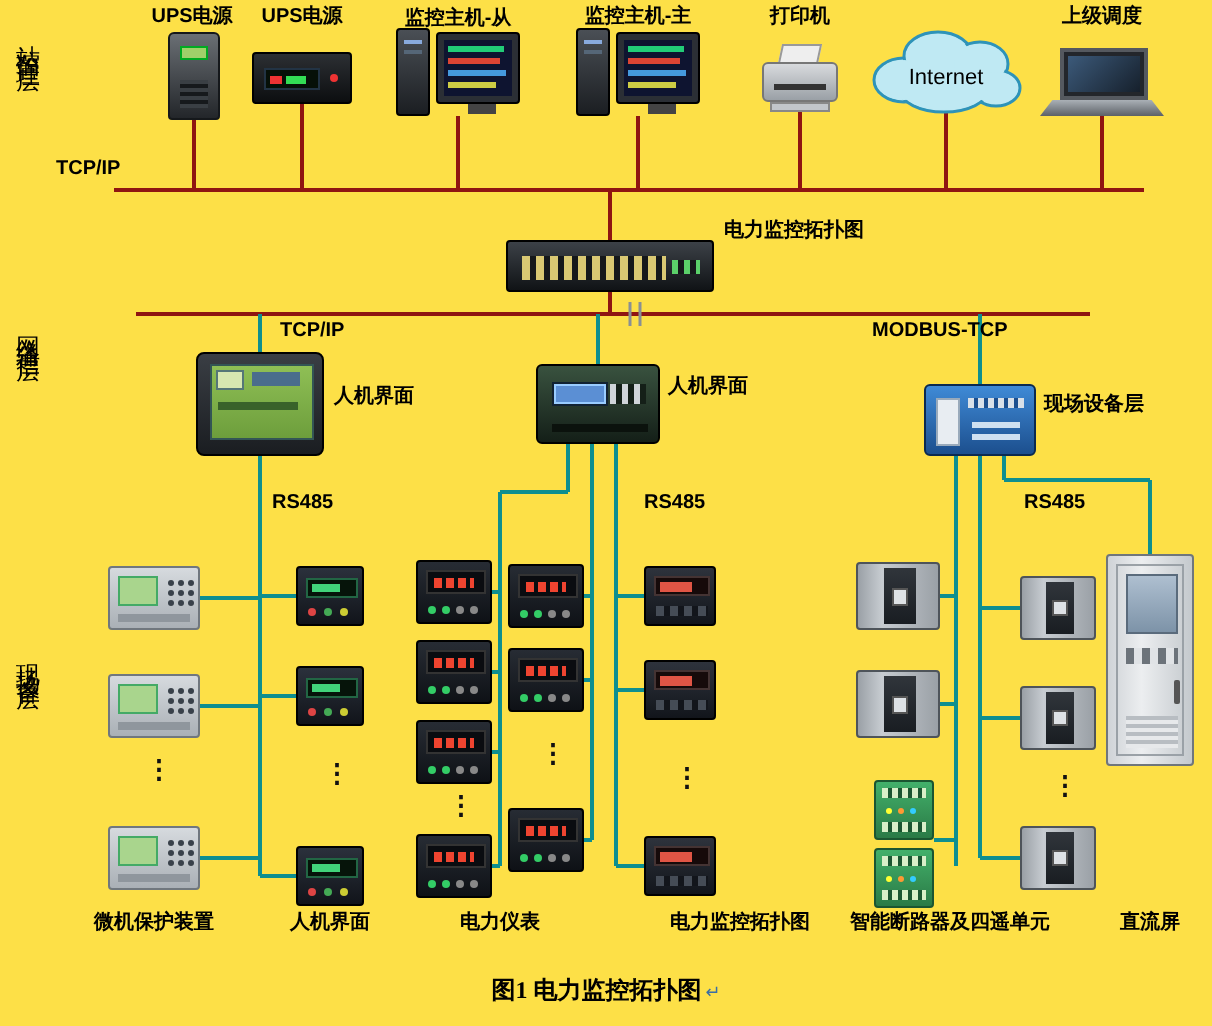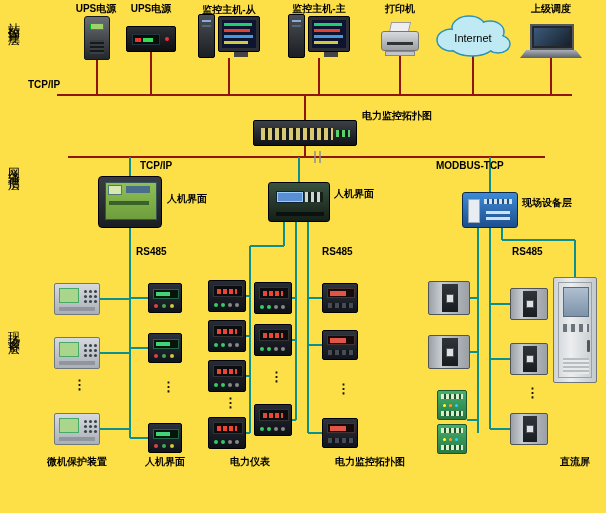--- a/index.html
+++ b/index.html
@@ -352,16 +352,20 @@
       <i class="win"></i>
       <i class="ctl"></i>
       <i class="hdl"></i>
       <i class="vent"></i>
   </div>
 
   <div class="lbl c" style="left:37px;top:456px;width:80px">微机保护装置</div>
   <div class="lbl c" style="left:125px;top:456px;width:80px">人机界面</div>
   <div class="lbl c" style="left:210px;top:456px;width:80px">电力仪表</div>
   <div class="lbl c" style="left:330px;top:456px;width:80px">电力监控拓扑图</div>
+  <div class="lbl c" style="left:420px;top:456px;width:110px">智能断路器及四遥单元</div>
   <div class="lbl c" style="left:545px;top:456px;width:60px">直流屏</div>
 
+  <div class="caption" style="left:0;top:487px;width:606px">
+    <span>图1 电力监控拓扑图</span><span class="cmark">↵</span>
+  </div>
 
 </div>
 
 </body></html>

